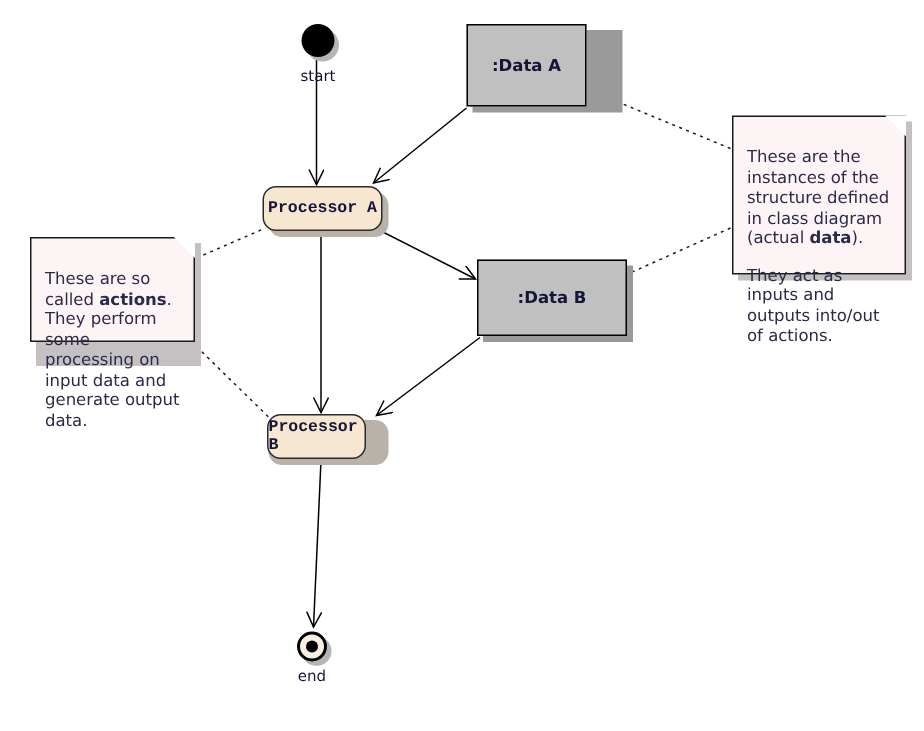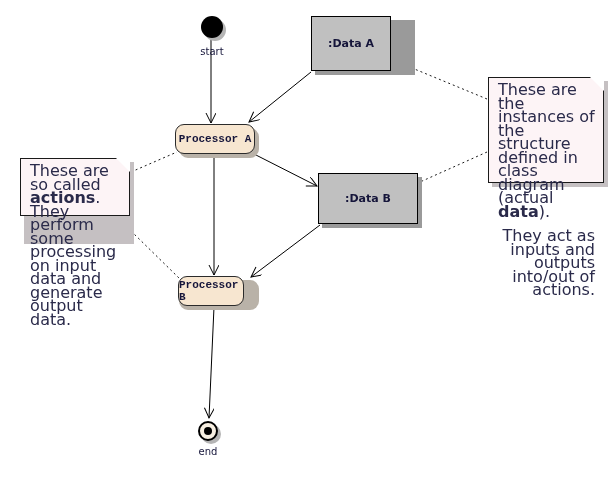--- a/index.html
+++ b/index.html
@@ -116,40 +116,40 @@
     border-radius: 50%;
     background: #b5b5b5;
   }
 
   
   .note {
     position: absolute;
     box-sizing: border-box;
     background: #fdf4f6;
     border: 1px solid #1a1a1a;
-    padding: 5px 8px 6px 9px;
-    font-size: 16px;
+    padding: 20px 8px 6px 9px;
+    font-size: 11px;
     line-height: 13.5px;
     color: #2a2a4a;
   }
   .note .fold {
     position: absolute;
     right: -1px;
     top: -1px;
     width: 0;
     height: 0;
     border-left: 14px solid transparent;
     border-top: 14px solid #ffffff;
   }
   .note-shadow {
     position: absolute;
     background: #c5c0c2;
   }
   .note p { margin: 0; }
-  .note p + p { margin-top: 11px; text-align: right; }
+  .note p + p { margin-top: 11px; }
   .note b { font-weight: bold; }
 </style>
 </head>
 <body>
 
 <div id="canvas">
 
   <svg class="layer" viewBox="0 0 616 487">
     <defs>
       <marker id="openArrow" markerWidth="14" markerHeight="14" refX="11" refY="5" orient="auto" markerUnits="userSpaceOnUse">
@@ -202,21 +202,21 @@
     <span class="action-text">Processor B</span>
   </div>
 
   <div class="end-shadow" style="left:201px; top:424px; width:20px; height:20px;"></div>
   <div class="end-node" style="left:198px; top:421px; width:20px; height:20px;">
     <span class="end-dot"></span>
   </div>
   <div class="terminal-caption" style="left:186px; top:446px; width:44px;">end</div>
 
   <div class="note-shadow" style="left:24px; top:162px; width:110px; height:82px;"></div>
-  <div class="note" style="left:20px; top:158px; width:110px; height:58px;">
+  <div class="note" style="left:20px; top:158px; width:110px; height:70px;">
     <div class="fold"></div>
     <p>
       <span>These are so called </span><b>actions</b><span>. They perform some processing on input data and generate output data.</span>
     </p>
   </div>
 
   <div class="note-shadow" style="left:492px; top:81px; width:116px; height:106px;"></div>
   <div class="note" style="left:488px; top:77px; width:116px; height:106px;">
     <div class="fold"></div>
     <p>

